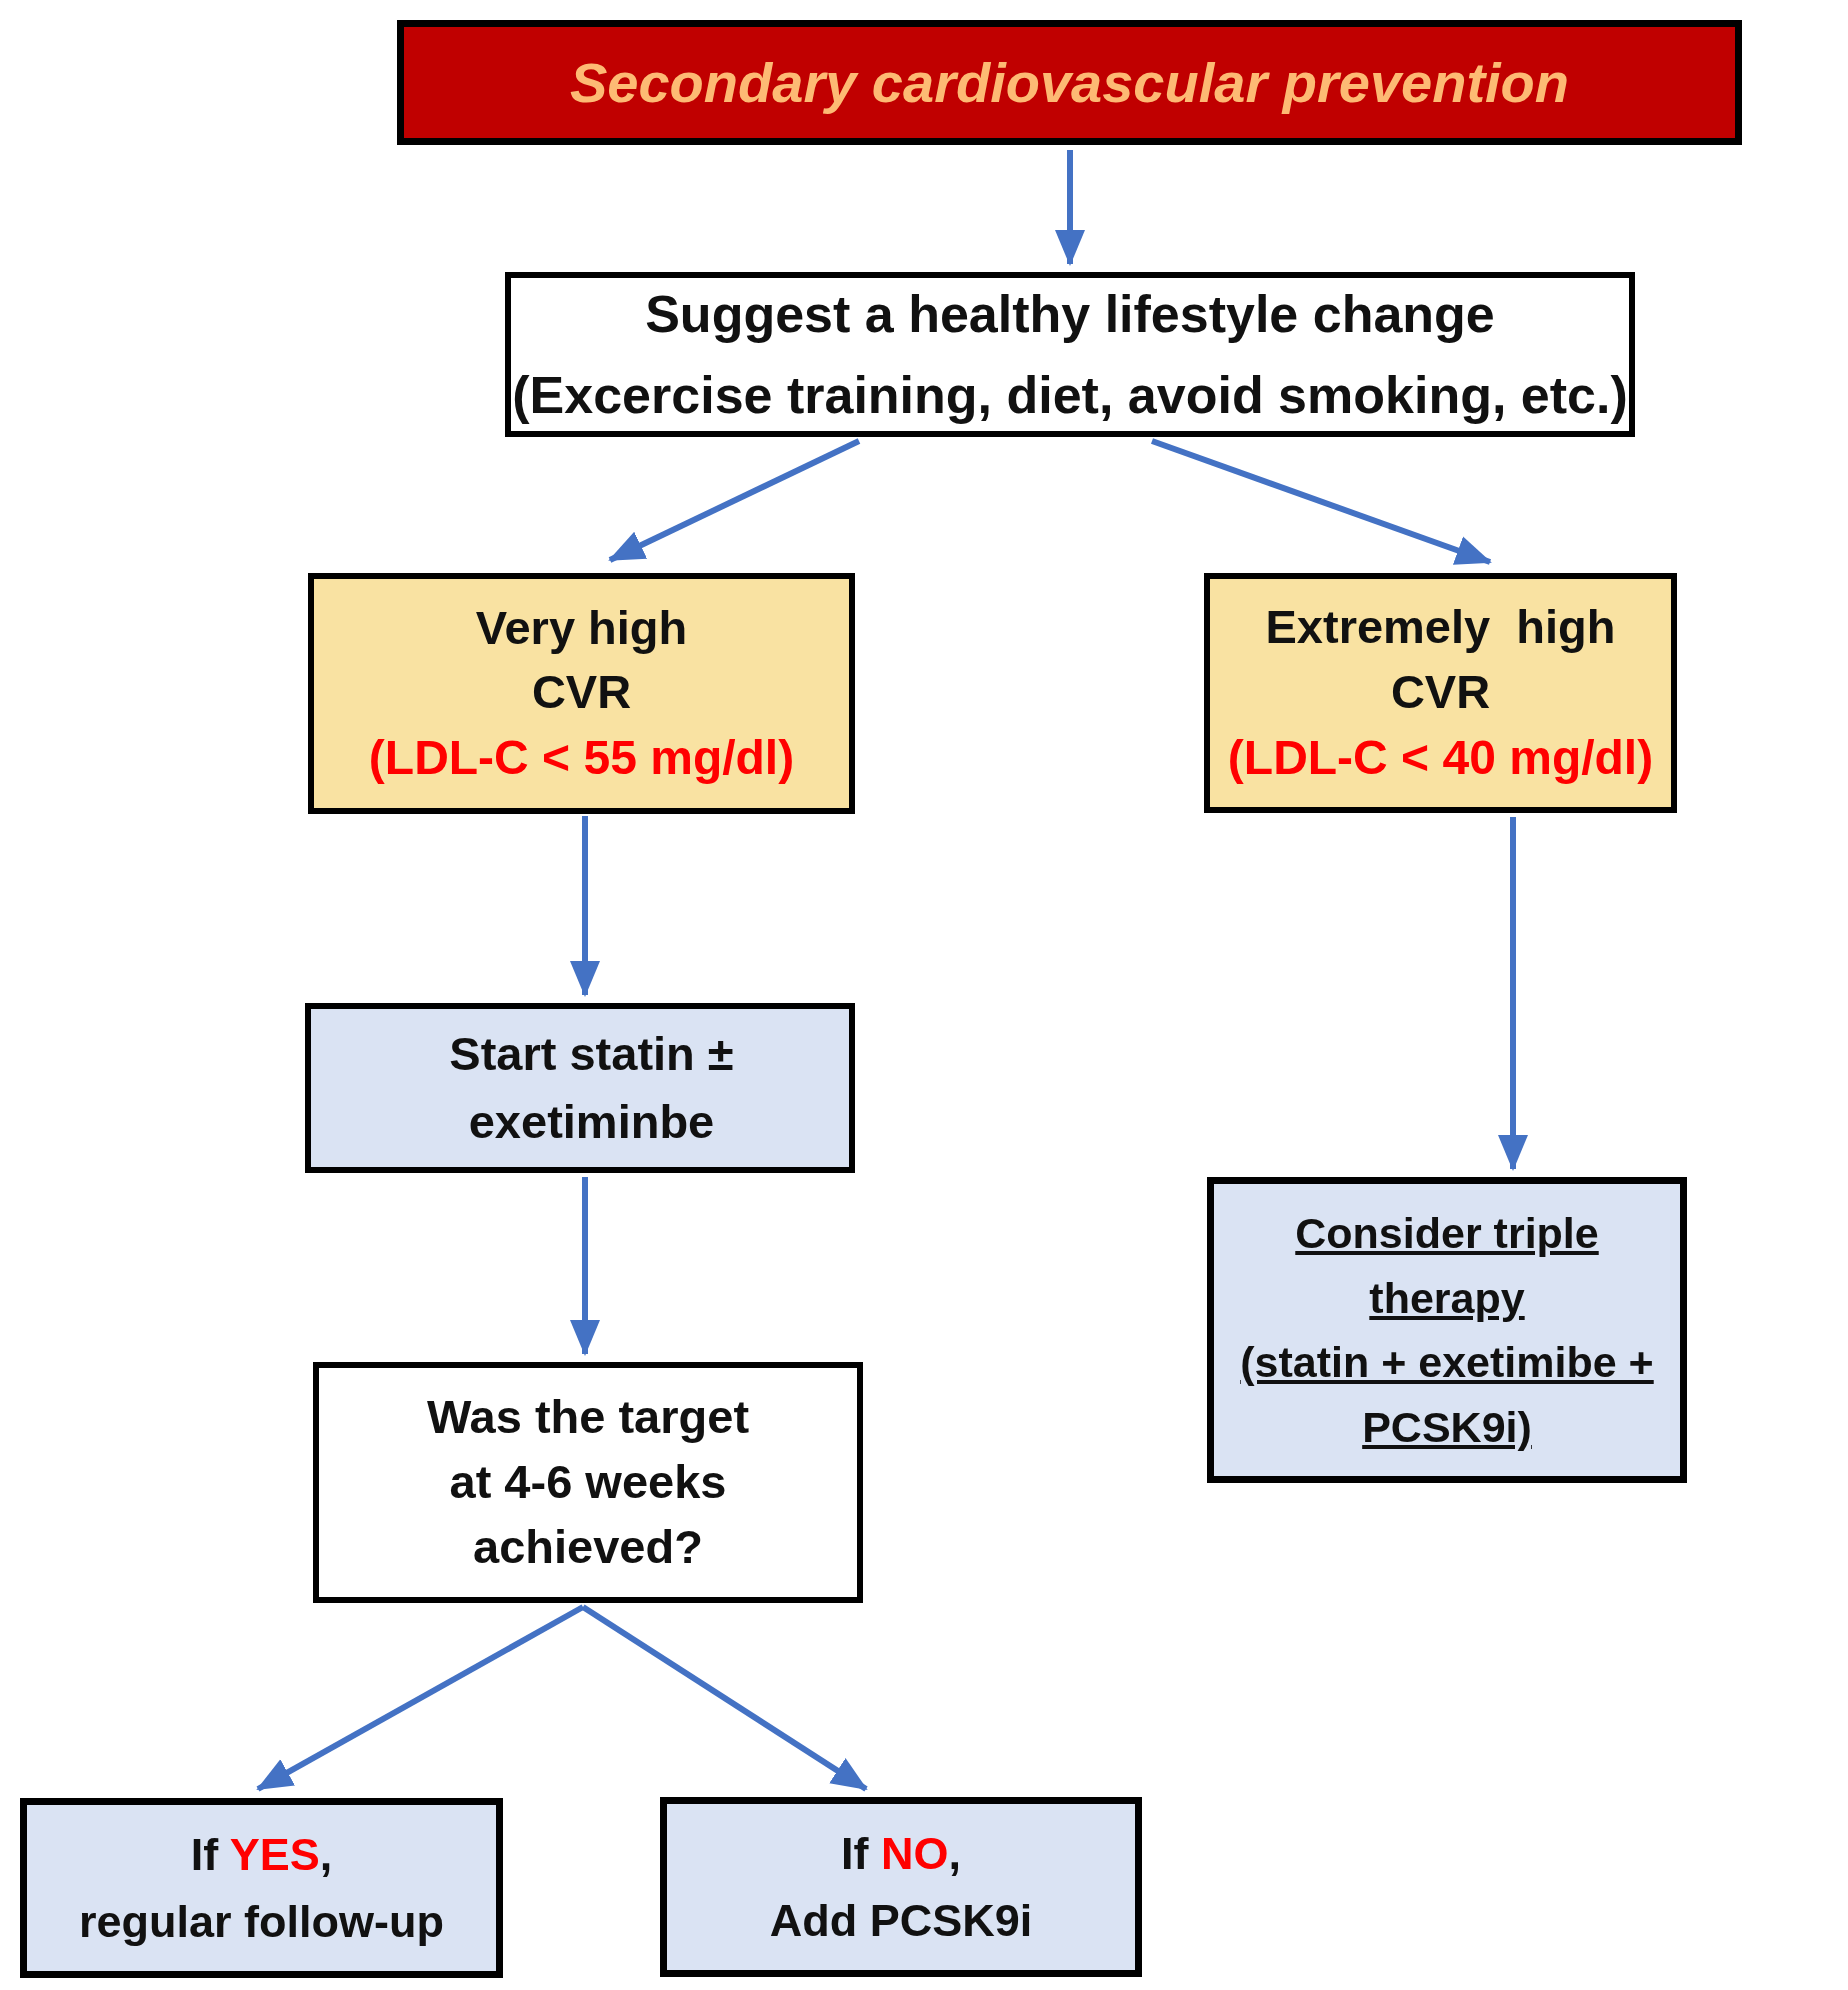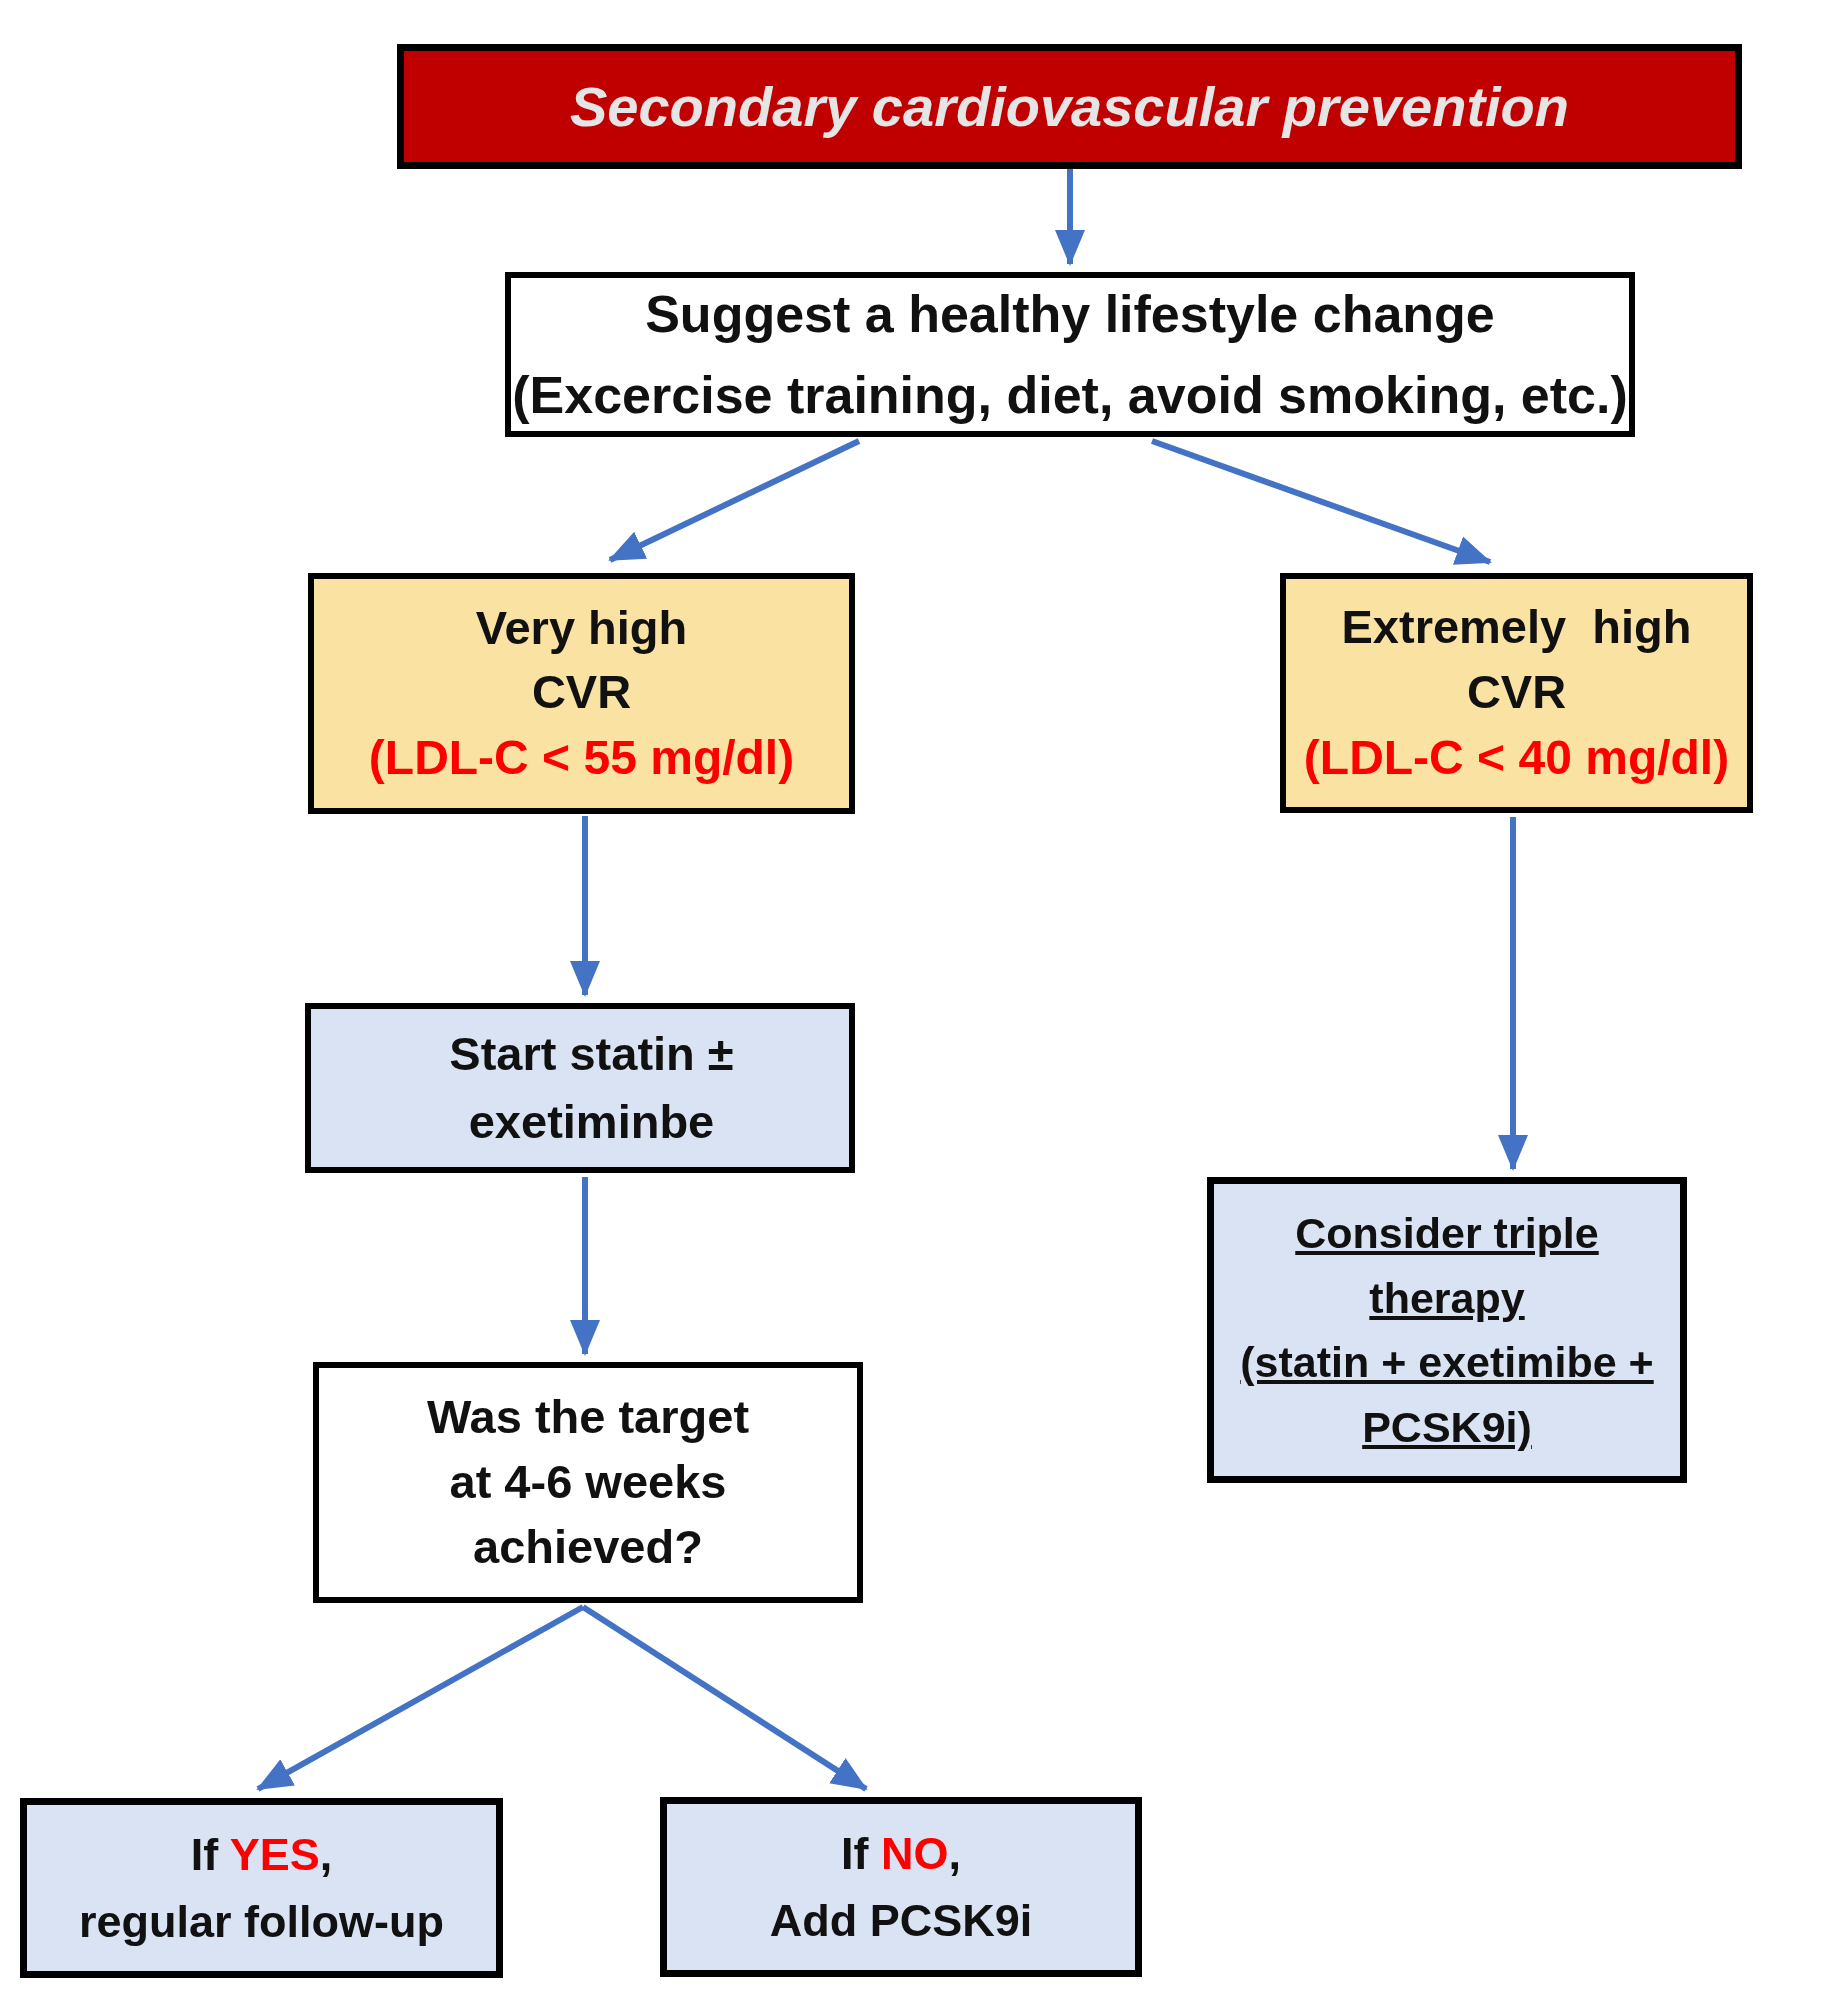--- a/index.html
+++ b/index.html
@@ -34,28 +34,27 @@
     color:#111111;
     box-sizing:border-box;
     background:#ffffff;
     border:6px solid var(--border-black);
   }
   .pre{white-space:pre-wrap;}
   .b-title{
     left:397px;top:20px;width:1345px;height:125px;
     background:var(--banner-red);
     border-width:7px;
-    color:#e5e5e5;
+    color:#fdba74;
     font-style:italic;
     font-size:56px;
-    margin-top:24px;
   }
   .b-lifestyle{left:505px;top:272px;width:1130px;height:165px;font-size:52px;line-height:1.55;}
   .b-very-high{left:308px;top:573px;width:547px;height:241px;background:var(--cvr-yellow);font-size:47px;line-height:1.38;}
-  .b-extremely-high{left:1280px;top:573px;width:473px;height:240px;background:var(--cvr-yellow);font-size:47px;line-height:1.38;}
+  .b-extremely-high{left:1204px;top:573px;width:473px;height:240px;background:var(--cvr-yellow);font-size:47px;line-height:1.38;}
   .ldl{color:var(--emphasis-red);font-size:48px;}
   .b-statin{left:305px;top:1003px;width:550px;height:170px;background:var(--therapy-blue);font-size:47px;line-height:1.45;padding-left:23px;}
   .b-question{left:313px;top:1362px;width:550px;height:241px;font-size:47px;line-height:1.38;}
   .b-if-yes{left:20px;top:1798px;width:483px;height:180px;background:var(--therapy-blue);border-width:7px;font-size:45px;line-height:1.5;}
   .b-if-no{left:660px;top:1797px;width:482px;height:180px;background:var(--therapy-blue);border-width:7px;font-size:45px;line-height:1.5;}
   .b-triple{left:1207px;top:1177px;width:480px;height:306px;background:var(--therapy-blue);border-width:7px;font-size:43px;line-height:1.5;text-decoration:underline;}
   .answer{color:var(--emphasis-red);}
 </style>
 </head>
 <body>

